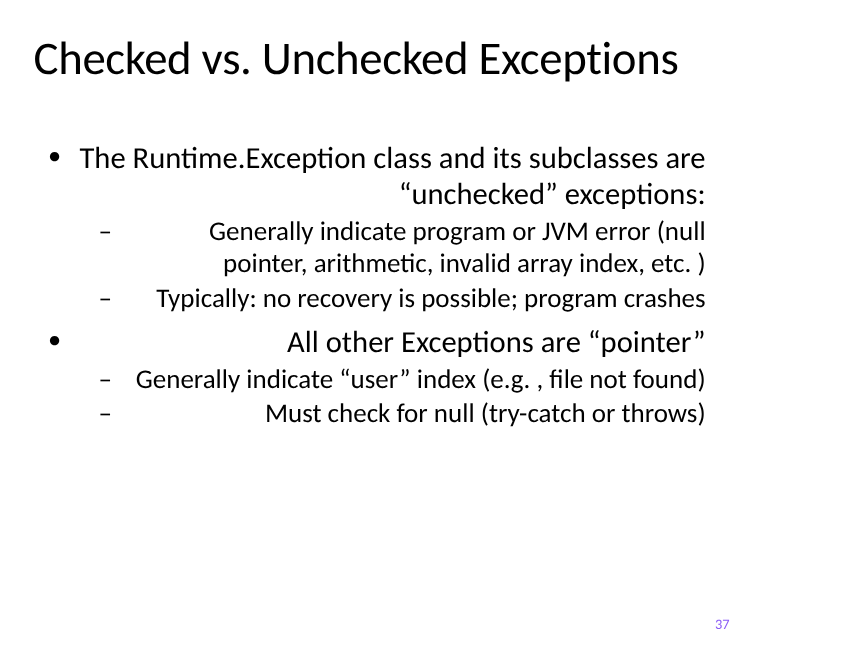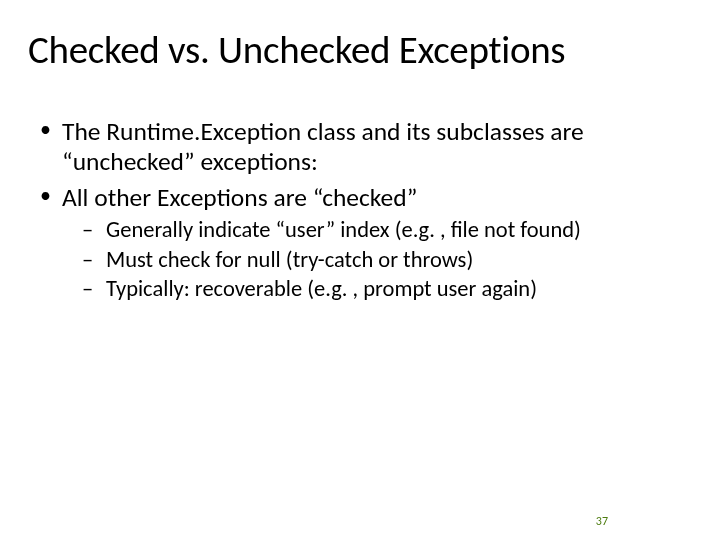--- a/index.html
+++ b/index.html
@@ -1,44 +1,47 @@
 <!DOCTYPE html>
 <html><head>
 <meta charset="utf-8">
 <style>
   * { margin: 0; padding: 0; box-sizing: border-box; }
   html, body { width: 720px; height: 540px; background: #fff; font-family: Calibri, "Segoe UI", Arial, sans-serif; color: #000; }
   .slide { width: 624px; height: 540px; position: relative; padding: 26px 36px 0 36px; }
   .title { font-size: 39px; font-weight: 400; text-align: left; letter-spacing: -0.3px; margin-bottom: 44px; margin-left: -8px; }
   .content { font-size: 25.5px; line-height: 1.18; }
   ul { list-style: none; }
-  .lvl1 { padding-left: 0; }
+  .lvl1 { padding-left: 0; text-align: right; }
   .lvl1 > li { position: relative; padding-left: 26px; margin-bottom: 6px; }
   .lvl1 > li::before { content: "•"; position: absolute; left: 4px; top: 0; font-size: 22px; }
   .lvl2 { padding-left: 18px; margin-top: 4px; font-size: 22.5px; }
   .lvl2 > li { position: relative; padding-left: 26px; margin-bottom: 3px; }
   .lvl2 > li::before { content: "–"; position: absolute; left: 2px; top: 0; }
-  .page-num { position: absolute; right: 16px; bottom: 12px; font-size: 12px; color: #4d7c0f; }
+  .page-num { position: absolute; right: 16px; bottom: 12px; font-size: 12px; color: #8b5cf6; }
 </style>
 </head>
 <body>
 
 <div class="slide">
   <h1 class="title">Checked vs. Unchecked Exceptions</h1>
 
   <div class="content">
     <ul class="lvl1">
       <li>
         <span>The Runtime.Exception class and its subclasses are “unchecked” exceptions:</span>
+        <ul class="lvl2">
+          <li><span>Generally indicate program or JVM error (null pointer, arithmetic, invalid array index, etc. )</span></li>
+          <li><span>Typically: no recovery is possible; program crashes</span></li>
+        </ul>
       </li>
       <li>
-        <span>All other Exceptions are “checked”</span>
+        <span>All other Exceptions are “pointer”</span>
         <ul class="lvl2">
           <li><span>Generally indicate “user” index (e.g. , file not found)</span></li>
           <li><span>Must check for null (try-catch or throws)</span></li>
-          <li><span>Typically: recoverable (e.g. , prompt user again)</span></li>
         </ul>
       </li>
     </ul>
   </div>
 
   <div class="page-num">37</div>
 </div>
 
 </body></html>

